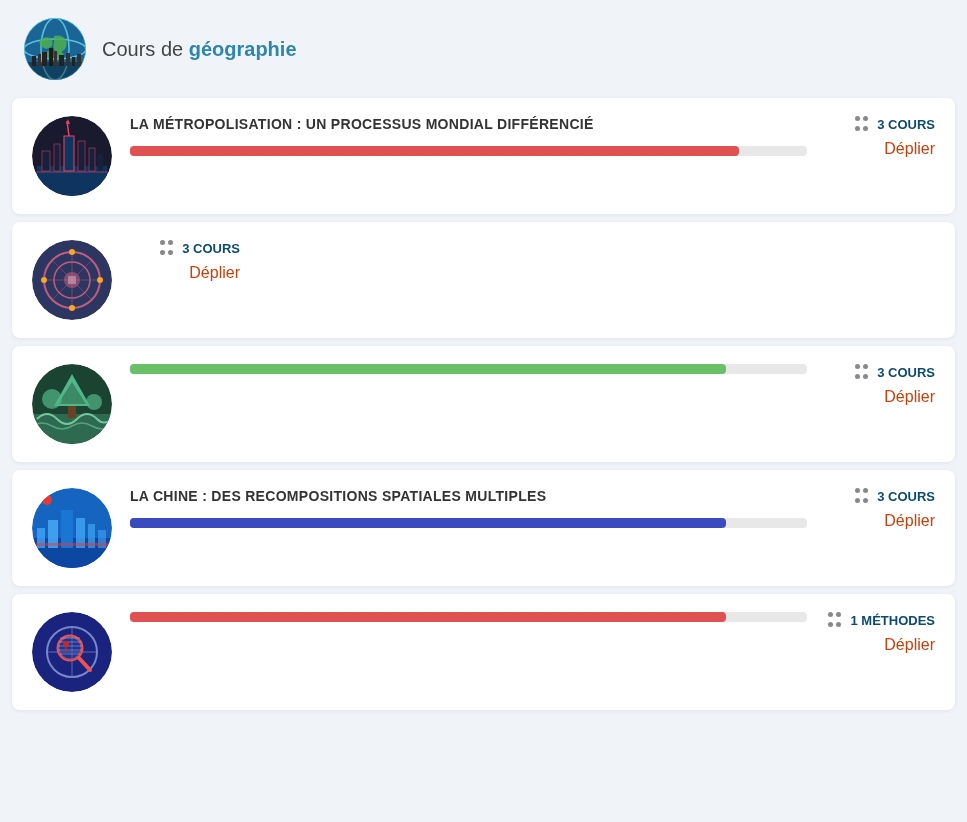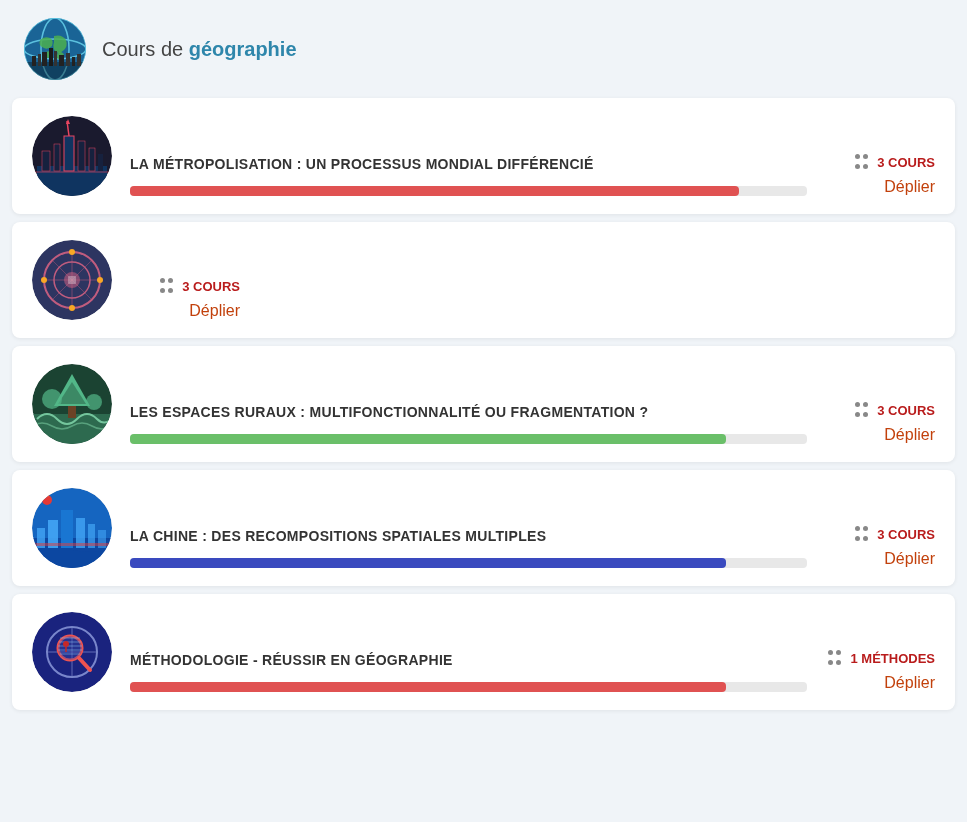--- a/index.html
+++ b/index.html
@@ -42,21 +42,21 @@
       display: flex;
       flex-direction: column;
       gap: 8px;
     }
 
     .course-card {
       background: #fff;
       border-radius: 8px;
       padding: 18px 20px 18px 20px;
       display: flex;
-      align-items: flex-end;
+      align-items: flex-start;
       gap: 18px;
       box-shadow: 0 1px 4px rgba(0,0,0,0.07);
     }
 
     .course-thumb {
       width: 80px;
       height: 80px;
       border-radius: 50%;
       overflow: hidden;
       flex-shrink: 0;
@@ -105,21 +105,21 @@
       flex-shrink: 0;
       min-width: 110px;
     }
 
     .course-count {
       display: flex;
       align-items: center;
       gap: 6px;
       font-size: 13px;
       font-weight: 600;
-      color: #b91c1c;
+      color: #0c4a6e;
     }
 
     .dots-icon {
       display: flex;
       flex-wrap: wrap;
       width: 16px;
       height: 16px;
       gap: 3px;
     }
 
@@ -247,21 +247,20 @@
     <polygon points="40,10 58,42 22,42" fill="#52b788"></polygon>
     <polygon points="40,18 54,40 26,40" fill="#1b4332" opacity="0.4"></polygon>
     <rect x="36" y="42" width="8" height="12" fill="#6b4226"></rect>
     <circle cx="20" cy="35" r="10" fill="#52b788" opacity="0.7"></circle>
     <circle cx="62" cy="38" r="8" fill="#52b788" opacity="0.7"></circle>
     <path d="M5 55 Q15 45 25 55 Q35 65 45 55 Q55 45 65 55 Q72 62 80 55" stroke="#74c69d" stroke-width="2" fill="none"></path>
     <path d="M0 62 Q10 56 20 62 Q30 68 40 62 Q50 56 60 62 Q70 68 80 62" stroke="#74c69d" stroke-width="1.5" fill="none" opacity="0.6"></path>
   </svg>
       </div>
       <div class="course-content">
-        <div class="course-title">LES ESPACES RURAUX : MULTIFONCTIONNALITÉ OU FRAGMENTATION ?</div>
         <div class="progress-bar-bg">
           <div class="progress-bar-fill" style="width: 88%; background: rgb(106, 191, 105);"></div>
         </div>
       </div>
       <div class="course-meta">
         <div class="course-count">
           <div class="dots-icon">
             <div class="dot"></div>
             <div class="dot"></div>
             <div class="dot"></div>
@@ -327,21 +326,20 @@
     <line x1="27" y1="30" x2="49" y2="30" stroke="#90caf9" stroke-width="0.8" opacity="0.6"></line>
     <line x1="26" y1="34" x2="50" y2="34" stroke="#90caf9" stroke-width="0.8" opacity="0.6"></line>
     <line x1="26" y1="38" x2="50" y2="38" stroke="#90caf9" stroke-width="0.8" opacity="0.6"></line>
     <line x1="28" y1="42" x2="48" y2="42" stroke="#90caf9" stroke-width="0.8" opacity="0.6"></line>
 
     <circle cx="34" cy="32" r="3" fill="#c62828"></circle>
     <path d="M34 35 L34 40" stroke="#c62828" stroke-width="1.5"></path>
   </svg>
       </div>
       <div class="course-content">
-        <div class="course-title">MÉTHODOLOGIE - RÉUSSIR EN GÉOGRAPHIE</div>
         <div class="progress-bar-bg">
           <div class="progress-bar-fill" style="width: 88%; background: rgb(224, 82, 82);"></div>
         </div>
       </div>
       <div class="course-meta">
         <div class="course-count">
           <div class="dots-icon">
             <div class="dot"></div>
             <div class="dot"></div>
             <div class="dot"></div>

